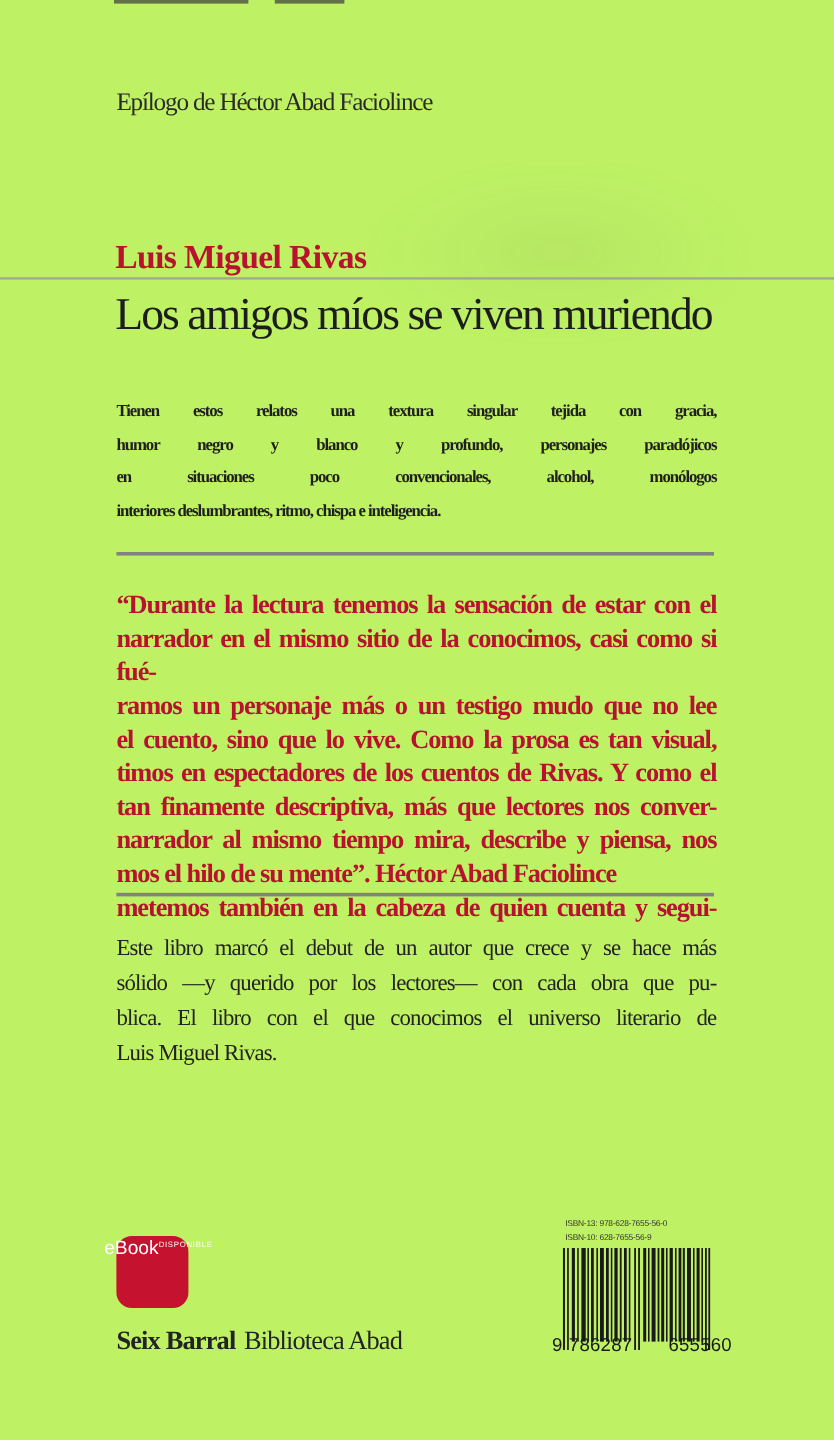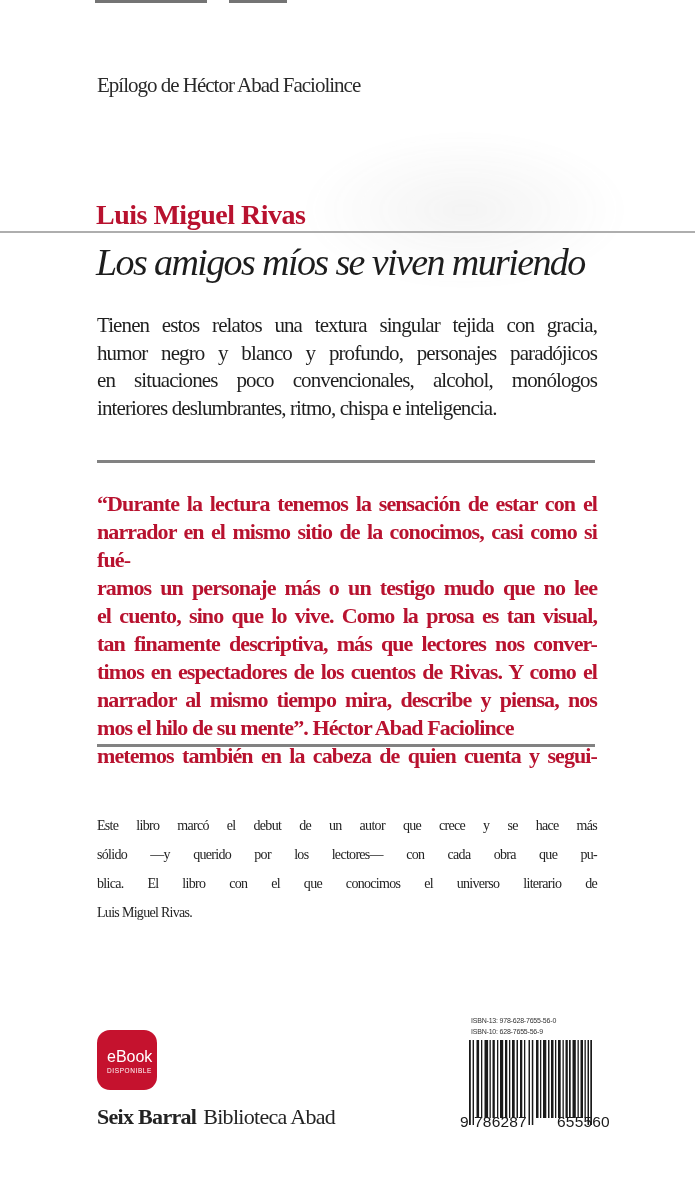--- a/index.html
+++ b/index.html
@@ -1,47 +1,47 @@
 <!DOCTYPE html>
 <html><head>
 <meta charset="utf-8">
 <style>
   html,body{margin:0;padding:0;background:#e8e8e8;}
   .cover{
     position:relative;width:695px;height:1200px;margin:0 auto;
-    background:#ffffff;overflow:hidden;
+    background:#bef264;overflow:hidden;
     font-family:"Liberation Serif",serif;
   }
   
   .crop-bar{position:absolute;top:0;height:2.5px;background:#3f3f3f;opacity:.72;}
   .crop-bar.b1{left:95px;width:112px;}
   .crop-bar.b2{left:229px;width:58px;}
   
   .ghost{position:absolute;left:300px;top:130px;width:330px;height:160px;
     background:radial-gradient(ellipse at 50% 50%, rgba(100,100,100,0.07), rgba(100,100,100,0) 70%);
     filter:blur(3px);}
   .epilogue{position:absolute;left:97px;top:73px;font-size:21px;letter-spacing:-1px;color:#2a2a2a;white-space:nowrap;}
   .hairline{position:absolute;left:0;top:231px;width:695px;height:1.5px;background:#9a9a9a;opacity:.8;z-index:1;}
   .author{position:absolute;left:96px;top:199px;margin:0;font-size:28px;font-weight:700;
     letter-spacing:-0.5px;color:#b8122f;z-index:2;line-height:normal;white-space:nowrap;}
   .booktitle{position:absolute;left:96px;top:240px;margin:0;font-size:38px;font-weight:400;
-    letter-spacing:-1.6px;color:#1d1d1d;line-height:normal;white-space:nowrap;z-index:2;font-style:italic;}
+    letter-spacing:-1.6px;color:#1d1d1d;line-height:normal;white-space:nowrap;z-index:2;}
   .para{position:absolute;left:97px;width:500px;}
   .jline{text-align:justify;text-align-last:justify;}
   .jline.last{text-align-last:left;}
-  .blurb{top:312px;font-size:21px;font-weight:400;line-height:27.5px;letter-spacing:-0.9px;color:#1f1f1f;}
+  .blurb{top:330px;font-size:14px;font-weight:700;line-height:27.5px;letter-spacing:-0.9px;color:#1f1f1f;}
   .quote{top:490px;font-size:22px;font-weight:700;line-height:28px;letter-spacing:-0.9px;color:#b8122f;}
-  .closing{top:776px;font-size:14px;font-weight:400;line-height:29px;letter-spacing:-0.7px;color:#232323;margin-top:35px;}
+  .closing{top:776px;font-size:19px;font-weight:400;line-height:29px;letter-spacing:-0.7px;color:#232323;}
   .rule{position:absolute;left:97px;width:498px;height:2.5px;background:#828282;}
   .rule.r1{top:460px;}
   .rule.r2{top:744px;}
   
   .badge{position:absolute;left:97px;top:1030px;width:60px;height:60px;border-radius:13px;
     background:#c5122e;color:#ffffff;font-family:"Liberation Sans",sans-serif;
-    box-sizing:border-box;display:flex;flex-direction:column;justify-content:center;
+    box-sizing:border-box;display:flex;flex-direction:row;justify-content:center;
     padding-left:10px;padding-top:2px;}
   .badge .word{font-size:16px;line-height:17px;}
   .badge .sub{font-size:6.5px;letter-spacing:0.6px;margin-top:2px;}
   
   .publisher{position:absolute;left:97px;top:1104px;font-size:22px;letter-spacing:-0.7px;color:#232323;white-space:nowrap;}
   .publisher .imprint{font-weight:700;}
   .publisher .collection{font-weight:400;margin-left:7px;}
   
   .barcode{position:absolute;left:469px;top:1016px;width:124px;}
   .isbn-line{position:relative;left:2px;font-family:"Liberation Sans",sans-serif;font-size:7px;
@@ -76,22 +76,22 @@
     <div class="jline last">interiores deslumbrantes, ritmo, chispa e inteligencia.</div>
   </div>
 
   <div class="rule r1"></div>
 
   <div class="para quote">
     <div class="jline">“Durante la lectura tenemos la sensación de estar con el</div>
     <div class="jline">narrador en el mismo sitio de la conocimos, casi como si fué-</div>
     <div class="jline">ramos un personaje más o un testigo mudo que no lee</div>
     <div class="jline">el cuento, sino que lo vive. Como la prosa es tan visual,</div>
+    <div class="jline">timos en espectadores de los cuentos de Rivas. Y como el</div>
     <div class="jline">tan finamente descriptiva, más que lectores nos conver-</div>
-    <div class="jline">timos en espectadores de los cuentos de Rivas. Y como el</div>
     <div class="jline">narrador al mismo tiempo mira, describe y piensa, nos</div>
     <div class="jline last">mos el hilo de su mente”. Héctor Abad Faciolince</div>
     <div class="jline">metemos también en la cabeza de quien cuenta y segui-</div>
   </div>
 
   <div class="rule r2"></div>
 
   <div class="para closing">
     <div class="jline">Este libro marcó el debut de un autor que crece y se hace más</div>
     <div class="jline">sólido —y querido por los lectores— con cada obra que pu-</div>

